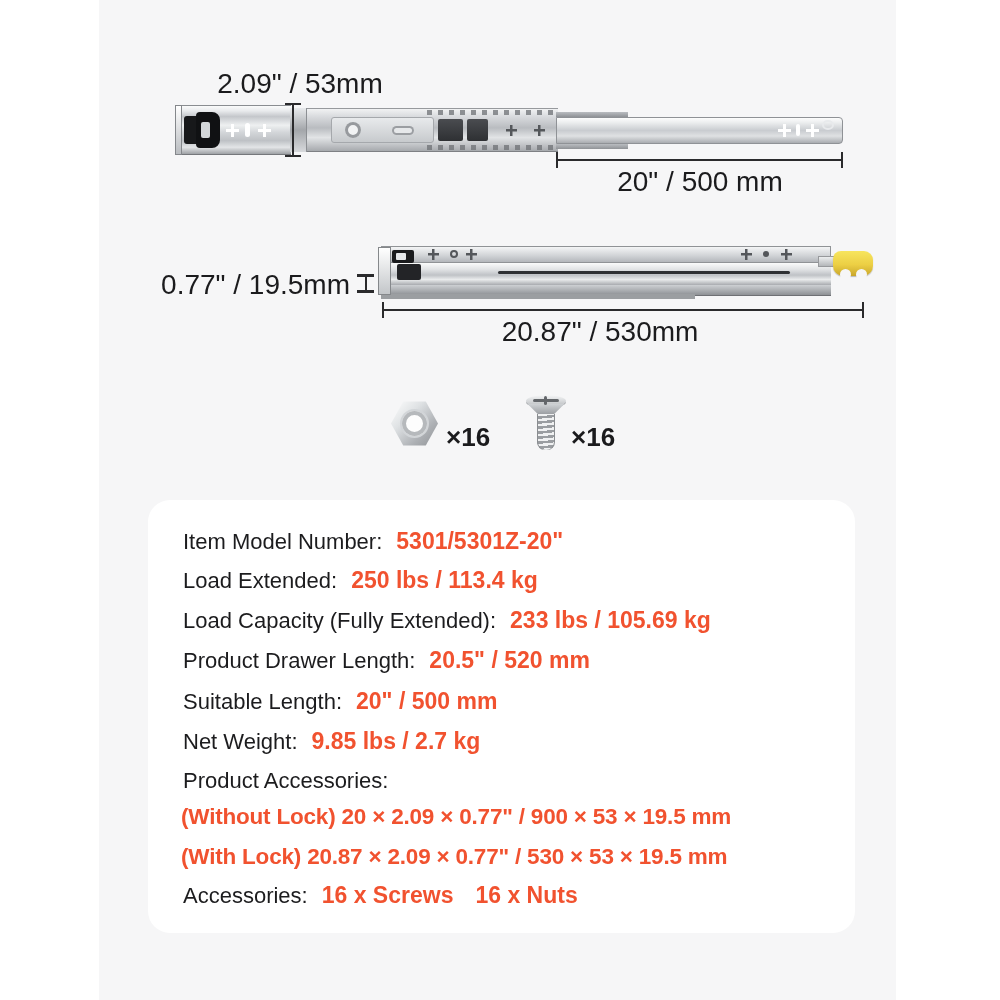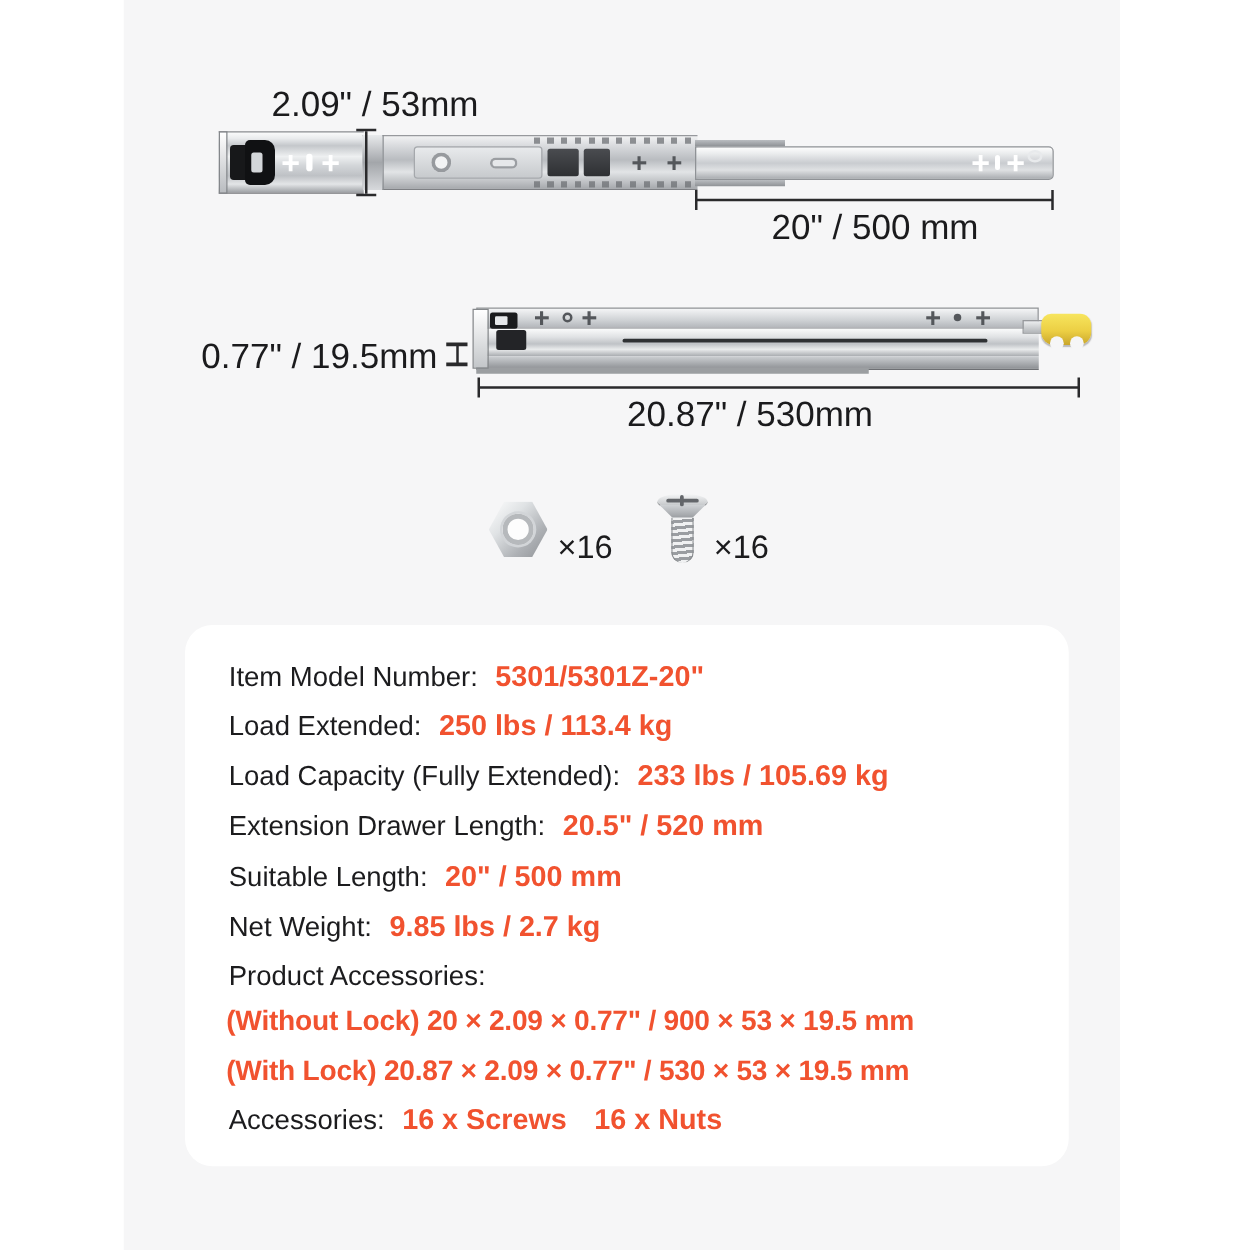--- a/index.html
+++ b/index.html
@@ -26,21 +26,21 @@
   
   .dim-text{font-size:28px;font-weight:400;color:#1b1b1d;text-align:center;white-space:nowrap;}
   .dim-line{background:#2a2a2c;}
 
   
   .panel{left:148px;top:500px;width:707px;height:433px;background:#ffffff;border-radius:22px;}
   .spec-row{left:183px;height:30px;line-height:30px;white-space:nowrap;font-size:22px;}
   .spec-label{color:#1c1c1e;font-weight:400;}
   .spec-value{color:#f1522f;font-weight:700;font-size:23px;margin-left:14px;}
   .spec-dim{color:#f1522f;font-weight:700;font-size:22.5px;letter-spacing:-0.2px;}
-  .count-label{font-size:26px;font-weight:400;color:#1b1b1d;}
+  .count-label{font-size:26px;font-weight:700;color:#1b1b1d;}
 </style>
 </head>
 <body>
 
 <div class="abs band"></div>
 
 <div class="abs" style="left:0;top:0;width:1000px;height:230px;">
 
   <div class="abs dim-text" style="left:180px;top:68px;width:240px;">2.09" / 53mm</div>
 
@@ -154,21 +154,21 @@
 <div class="abs spec-row" style="top:526px;">
   <span class="spec-label">Item Model Number:</span><span class="spec-value">5301/5301Z-20"</span>
 </div>
 <div class="abs spec-row" style="top:565px;">
   <span class="spec-label">Load Extended:</span><span class="spec-value">250 lbs / 113.4 kg</span>
 </div>
 <div class="abs spec-row" style="top:605px;">
   <span class="spec-label">Load Capacity (Fully Extended):</span><span class="spec-value">233 lbs / 105.69 kg</span>
 </div>
 <div class="abs spec-row" style="top:645px;">
-  <span class="spec-label">Extension Drawer Length:</span><span class="spec-value">20.5" / 520 mm</span>
+  <span class="spec-label">Product Drawer Length:</span><span class="spec-value">20.5" / 520 mm</span>
 </div>
 <div class="abs spec-row" style="top:686px;">
   <span class="spec-label">Suitable Length:</span><span class="spec-value">20" / 500 mm</span>
 </div>
 <div class="abs spec-row" style="top:726px;">
   <span class="spec-label">Net Weight:</span><span class="spec-value">9.85 lbs / 2.7 kg</span>
 </div>
 <div class="abs spec-row" style="top:766px;">
   <span class="spec-label">Product Accessories:</span>
 </div>

